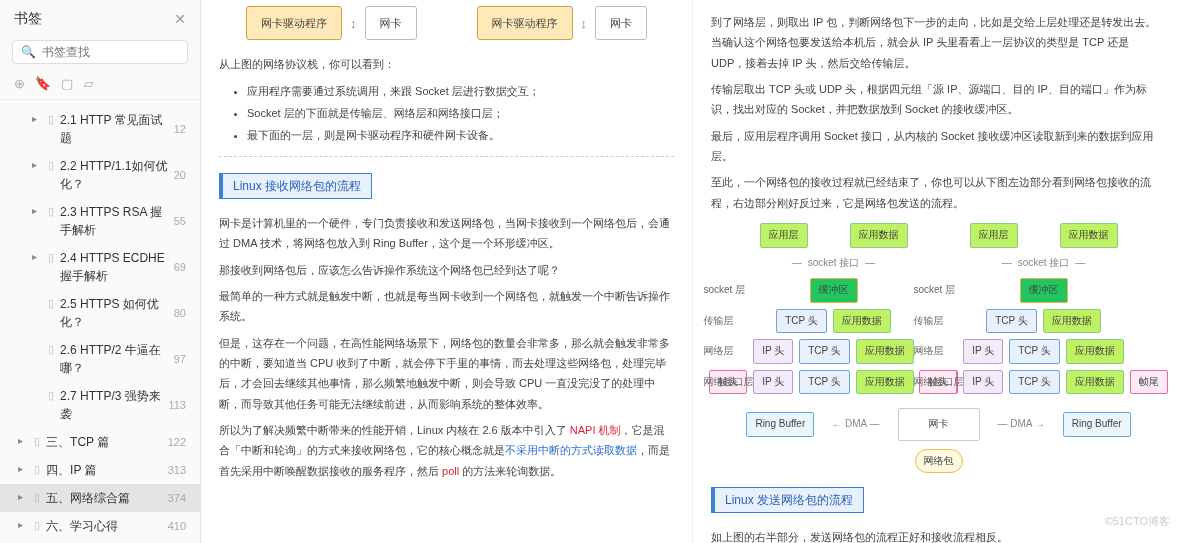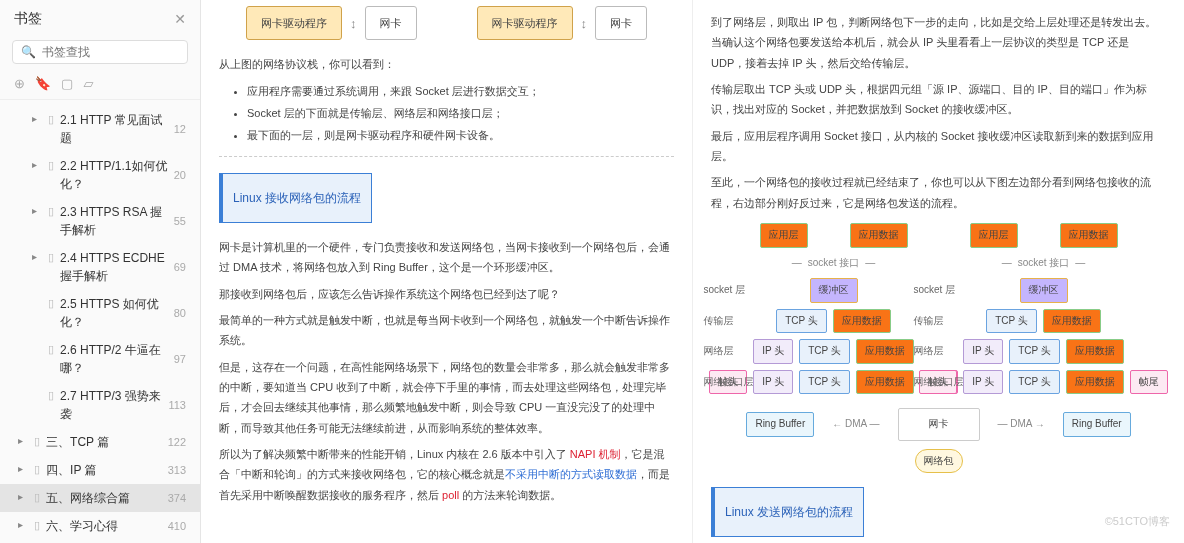--- a/index.html
+++ b/index.html
@@ -28,29 +28,29 @@
 .col+.col{border-left:1px solid #eee}
 .dgm{display:flex;gap:60px;justify-content:center;margin-bottom:14px}
 .dgm-col{display:flex;align-items:center;gap:8px}
 .box{border:1px solid #d0a24a;background:#ffe9b8;padding:6px 14px;border-radius:3px;font-size:11px}
 .box.plain{background:#fff;border-color:#bbb}
 .arr{color:#888;font-size:13px;line-height:1}
 .intro{margin:8px 0 6px}
 ul.b{margin:4px 0 10px 28px}
 ul.b li{margin:2px 0;list-style:disc}
 hr.sep{border:none;border-top:1px dashed #ccc;margin:8px 0 10px}
-.sect{border:1px solid #3b7fd6;background:#e8f1fb;color:#2b62b8;padding:13px 10px;font-size:12px;display:inline-block;margin:6px 0 8px;border-left:4px solid #3b7fd6}
+.sect{border:1px solid #3b7fd6;background:#e8f1fb;color:#2b62b8;padding:1px 10px;font-size:12px;display:inline-block;margin:6px 0 8px;border-left:4px solid #3b7fd6}
 .p{margin:6px 0}
 .blue{color:#2c6cd4}
 .red{color:#d23}
 .flow{display:flex;gap:30px;justify-content:center;margin:10px 0 14px;font-size:10px}
 .flow-col{display:flex;flex-direction:column;align-items:center;gap:6px;position:relative;width:180px}
 .fbox{border:1px solid;padding:2px 8px;border-radius:2px;font-size:10px;white-space:nowrap}
-.c-app{border-color:#8c8;background:#f97316}
-.c-buf{border-color:#e8b24a;background:#c4b5fd}
+.c-app{border-color:#8c8;background:#bef264}
+.c-buf{border-color:#e8b24a;background:#22c55e}
 .c-tcp{border-color:#6aa3e0;background:#e8f1fb}
 .c-ip{border-color:#b49ad6;background:#f2ecfa}
 .c-nic{border-color:#e6a;background:#fdeaf3}
 .c-ring{border-color:#6ad;background:#eaf6fc}
 .c-pkt{border-color:#e6c04a;background:#fff8e0}
 .c-card{border-color:#ccc;background:#fff}
 .frow{display:flex;gap:6px;align-items:center}
 .lab{position:absolute;left:-40px;font-size:10px;color:#666}
 .ringrow{display:flex;align-items:center;gap:18px;justify-content:center;margin:2px 0 8px}
 .dma{font-size:10px;color:#888}

